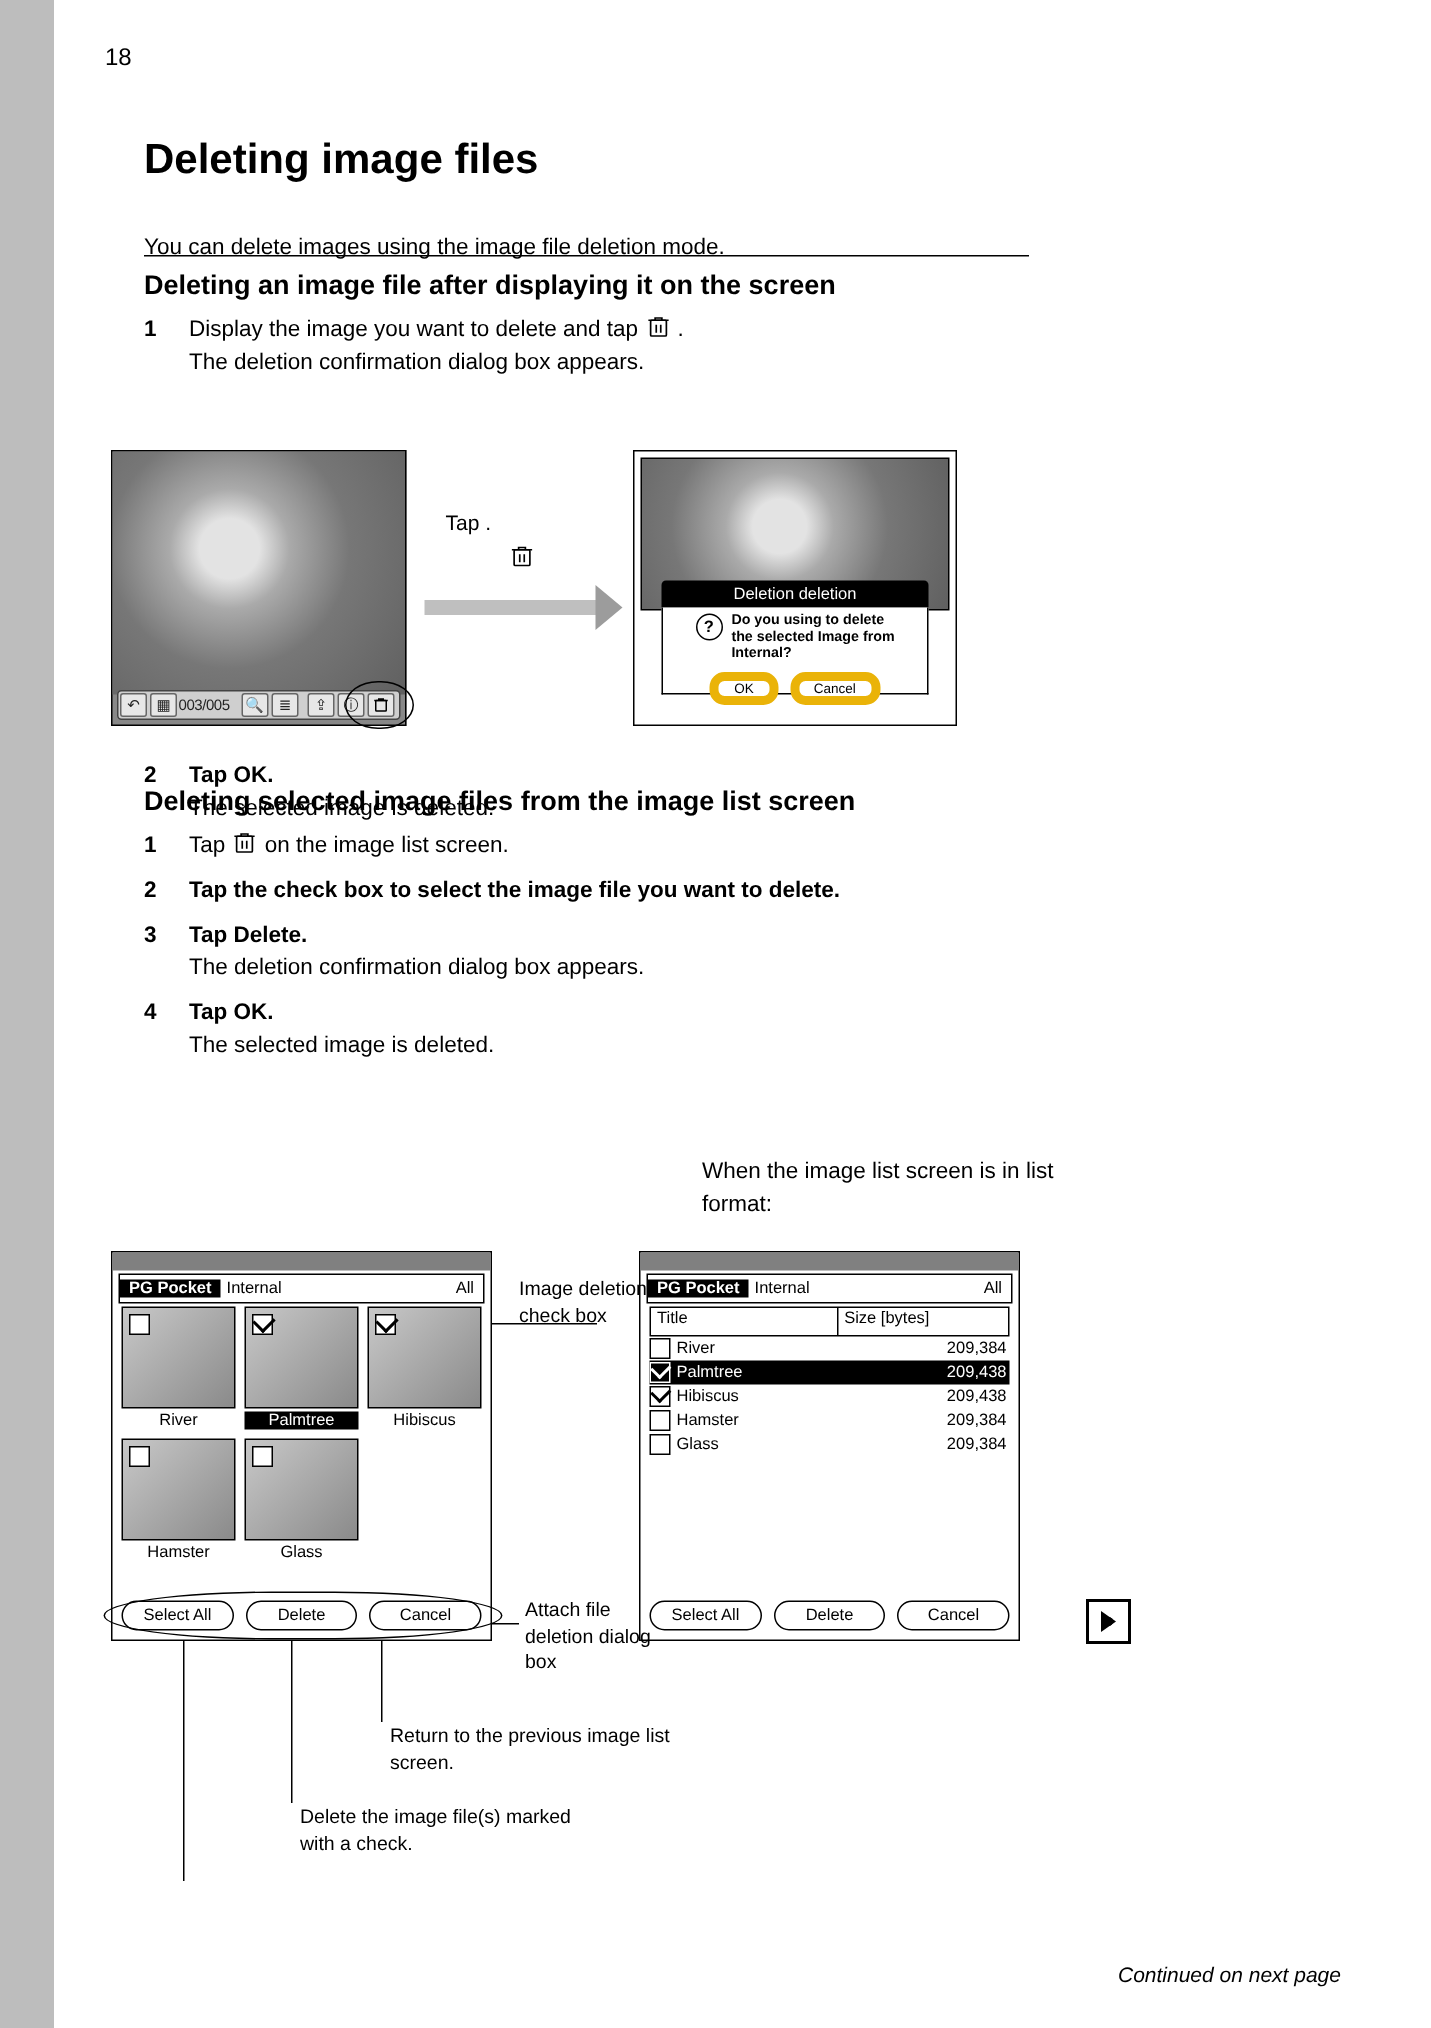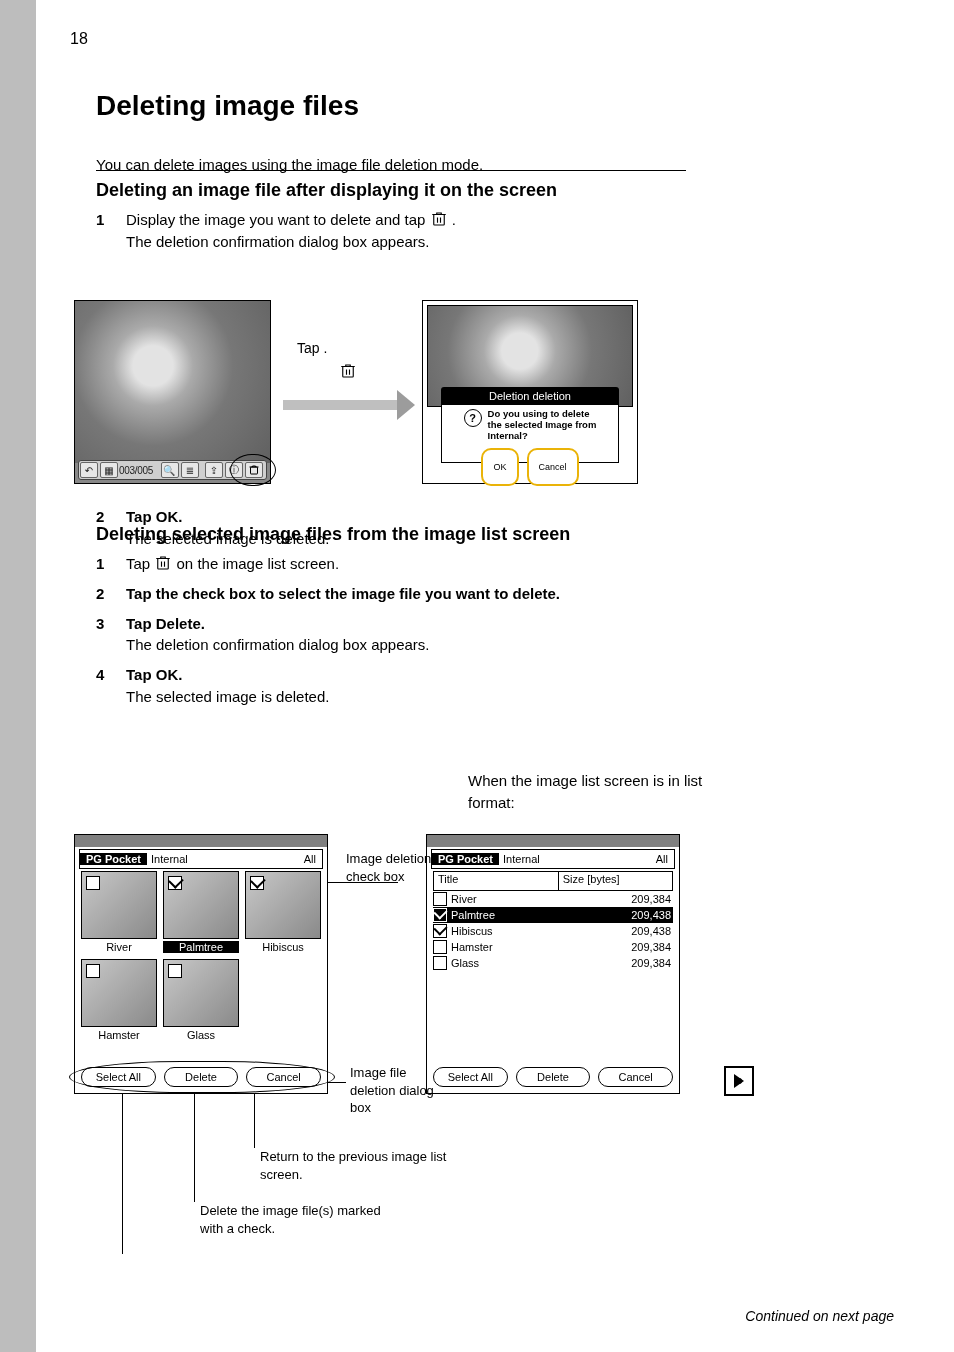--- a/index.html
+++ b/index.html
@@ -134,21 +134,21 @@
   .dlg-body {
     position:absolute; left:18px; top:104px; right:18px; height:58px;
     background:#fff; border:1px solid #000; border-top:none;
     display:flex; flex-direction:column; align-items:center; padding:4px 6px 6px 6px;
     box-sizing:border-box;
   }
   .dlg-msg { display:flex; gap:6px; font-size:9.5px; line-height:1.15; font-weight:600; }
   .q-icon { width:16px; height:16px; border:1.5px solid #000; border-radius:50%; display:flex; align-items:center; justify-content:center; font-weight:700; font-size:11px; flex-shrink:0; }
   .dlg-btns { display:flex; gap:8px; margin-top:6px; }
   .pill-btn {
-    font-size: 9px; padding: 12px 10px; border:2px solid #eab308; border-radius: 10px; background:#fff;
+    font-size: 9px; padding: 0 10px; border:6px solid #eab308; border-radius: 10px; background:#fff;
   }
 
   
   .fig2 {
     position: absolute; left: 74px; top: 834px; width: 700px; height: 420px;
   }
   .pda {
     position: absolute;
     width: 254px; height: 260px;
     border: 1.5px solid #000; background:#fff; box-sizing:border-box;
@@ -477,21 +477,21 @@
         <div class="lg-pill">Select All</div>
         <div class="lg-pill">Delete</div>
         <div class="lg-pill">Cancel</div>
       </div>
     </div>
 
     <div class="callout-line" style="left:254px; top:48px; width:70px; height:1px;"></div>
     <div class="callout-text" style="left:272px; top:16px; width:90px;">Image deletion check box</div>
 
     <div class="callout-line" style="left:254px; top:248px; width:18px; height:1px;"></div>
-    <div class="callout-text" style="left:276px; top:230px; width:90px;">Image file deletion dialog box</div>
+    <div class="callout-text" style="left:276px; top:230px; width:90px;">Attach file deletion dialog box</div>
 
     <div class="callout-line" style="left:180px; top:260px; width:1px; height:54px;"></div>
     <div class="callout-text" style="left:186px; top:314px; width:260px;">
       <div>Return to the previous image list</div>
       <div>screen.</div>
     </div>
 
     <div class="callout-line" style="left:120px; top:260px; width:1px; height:108px;"></div>
     <div class="callout-text" style="left:126px; top:368px; width:280px;">
       <div>Delete the image file(s) marked</div>

